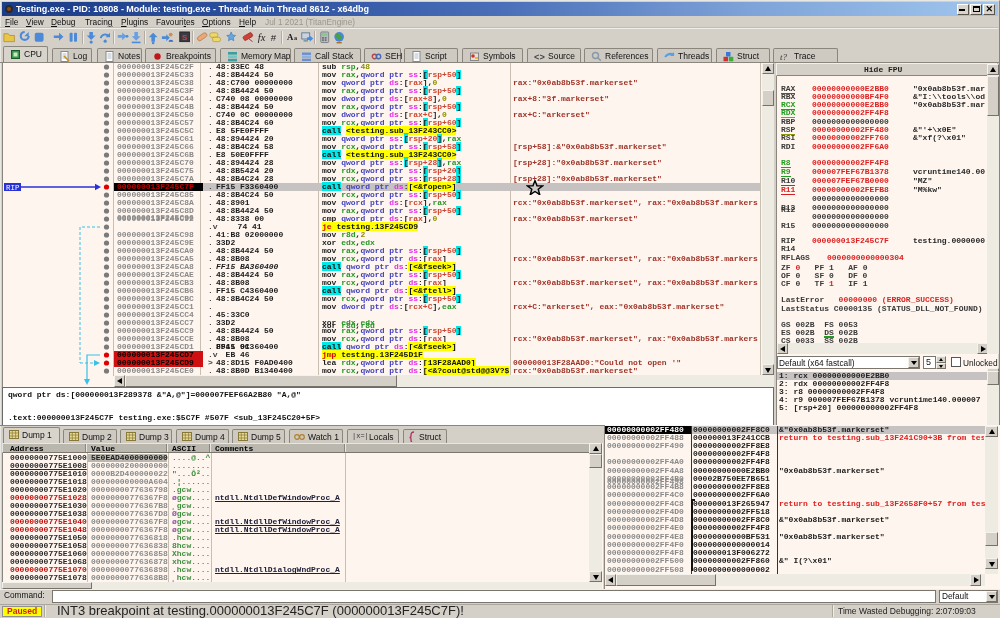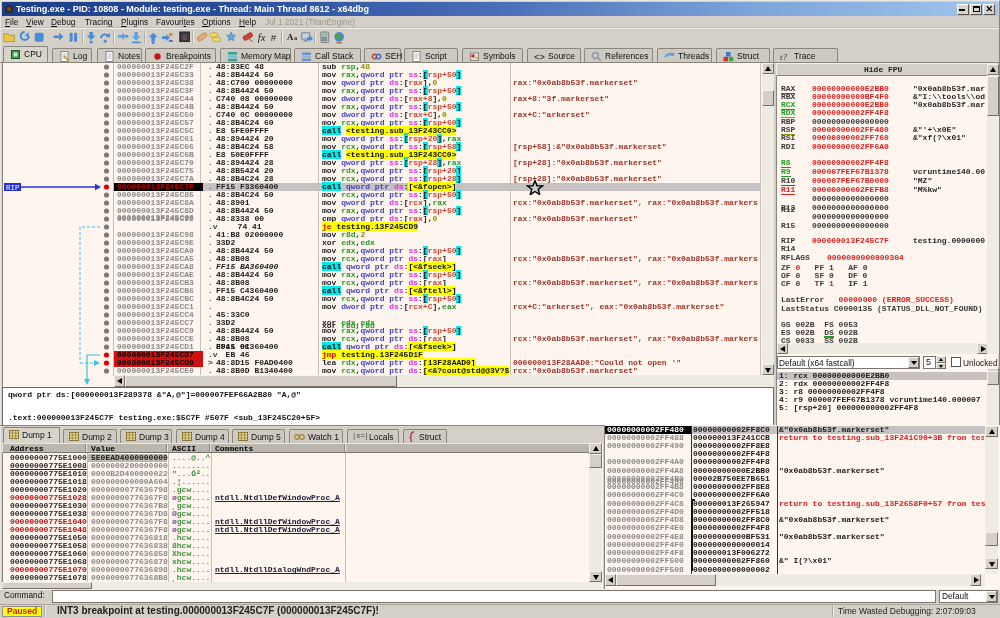--- a/index.html
+++ b/index.html
@@ -799,14 +799,14 @@
 <div class="ab sans9" style="left:4px;top:590px;color:#111;">Command:</div>
 <div class="ab" style="left:52px;top:589.5px;width:884px;height:13px;background:#fff;border:1px solid #7a766e;"></div>
 <div class="ab" style="left:939px;top:589.5px;width:59px;height:13px;background:#fff;border:1px solid #7a766e;"></div>
 <div class="ab sans9" style="left:942px;top:590.5px;color:#111;">Default</div>
 <div class="sbtn" style="left:986px;top:590.5px;width:11px;height:11px;"></div>
 <div class="tri" style="left:989px;top:594.5px;border-left:3px solid transparent;border-right:3px solid transparent;border-top:4px solid #000;"></div>
 <div class="ab" style="left:0;top:604px;width:1000px;height:14px;background:#d4d0c8;border-top:1px solid #aaa69e;"></div>
 <div class="ab" style="left:2px;top:605.5px;width:40px;height:11px;background:#ffff00;border:1px solid #909090;"></div>
 <div class="ab" style="left:7px;top:606.5px;font-size:8.5px;line-height:9px;color:#d02020;font-weight:bold;">Paused</div>
 <div class="sep" style="left:44px;top:605px;height:12px;"></div>
-<div class="ab" style="left:57px;top:606px;font-size:10px;line-height:10px;color:#222;font-weight:bold;">INT3 breakpoint at testing.000000013F245C7F (000000013F245C7F)!</div>
+<div class="ab" style="left:57px;top:606px;font-size:13px;line-height:10px;color:#222;">INT3 breakpoint at testing.000000013F245C7F (000000013F245C7F)!</div>
 <div class="sep" style="left:832px;top:605px;height:12px;"></div>
 <div class="ab" style="left:838px;top:606px;font-size:8.5px;line-height:10px;color:#222;">Time Wasted Debugging: 2:07:09:03</div>
 </body></html>

